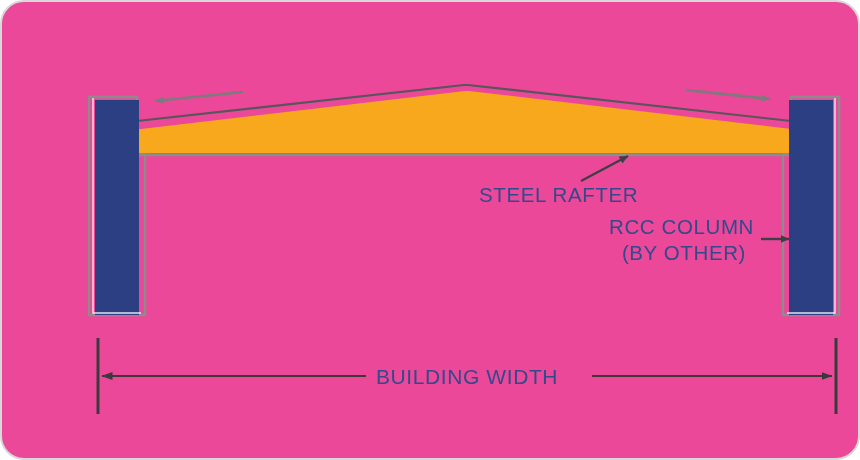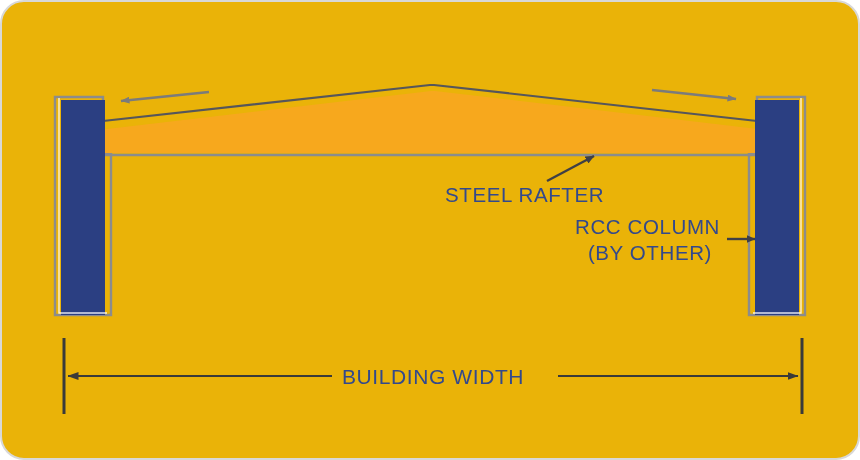--- a/index.html
+++ b/index.html
@@ -11,23 +11,24 @@
     width: 860px;
     height: 460px;
     font-family: "Liberation Sans", sans-serif;
     overflow: hidden;
   }
   #diagram-card {
     position: relative;
     box-sizing: border-box;
     width: 860px;
     height: 460px;
-    background: #eab308;
+    background: #ec4899;
     border: 2px solid #d8d8d8;
     border-radius: 24px;
+    padding-left: 34px;
   }
   #diagram-svg {
     display: block;
     width: 856px;
     height: 456px;
   }
   .dim-label, .callout-label {
     font-family: "Liberation Sans", sans-serif;
     font-weight: 400;
     letter-spacing: 0.6px;

